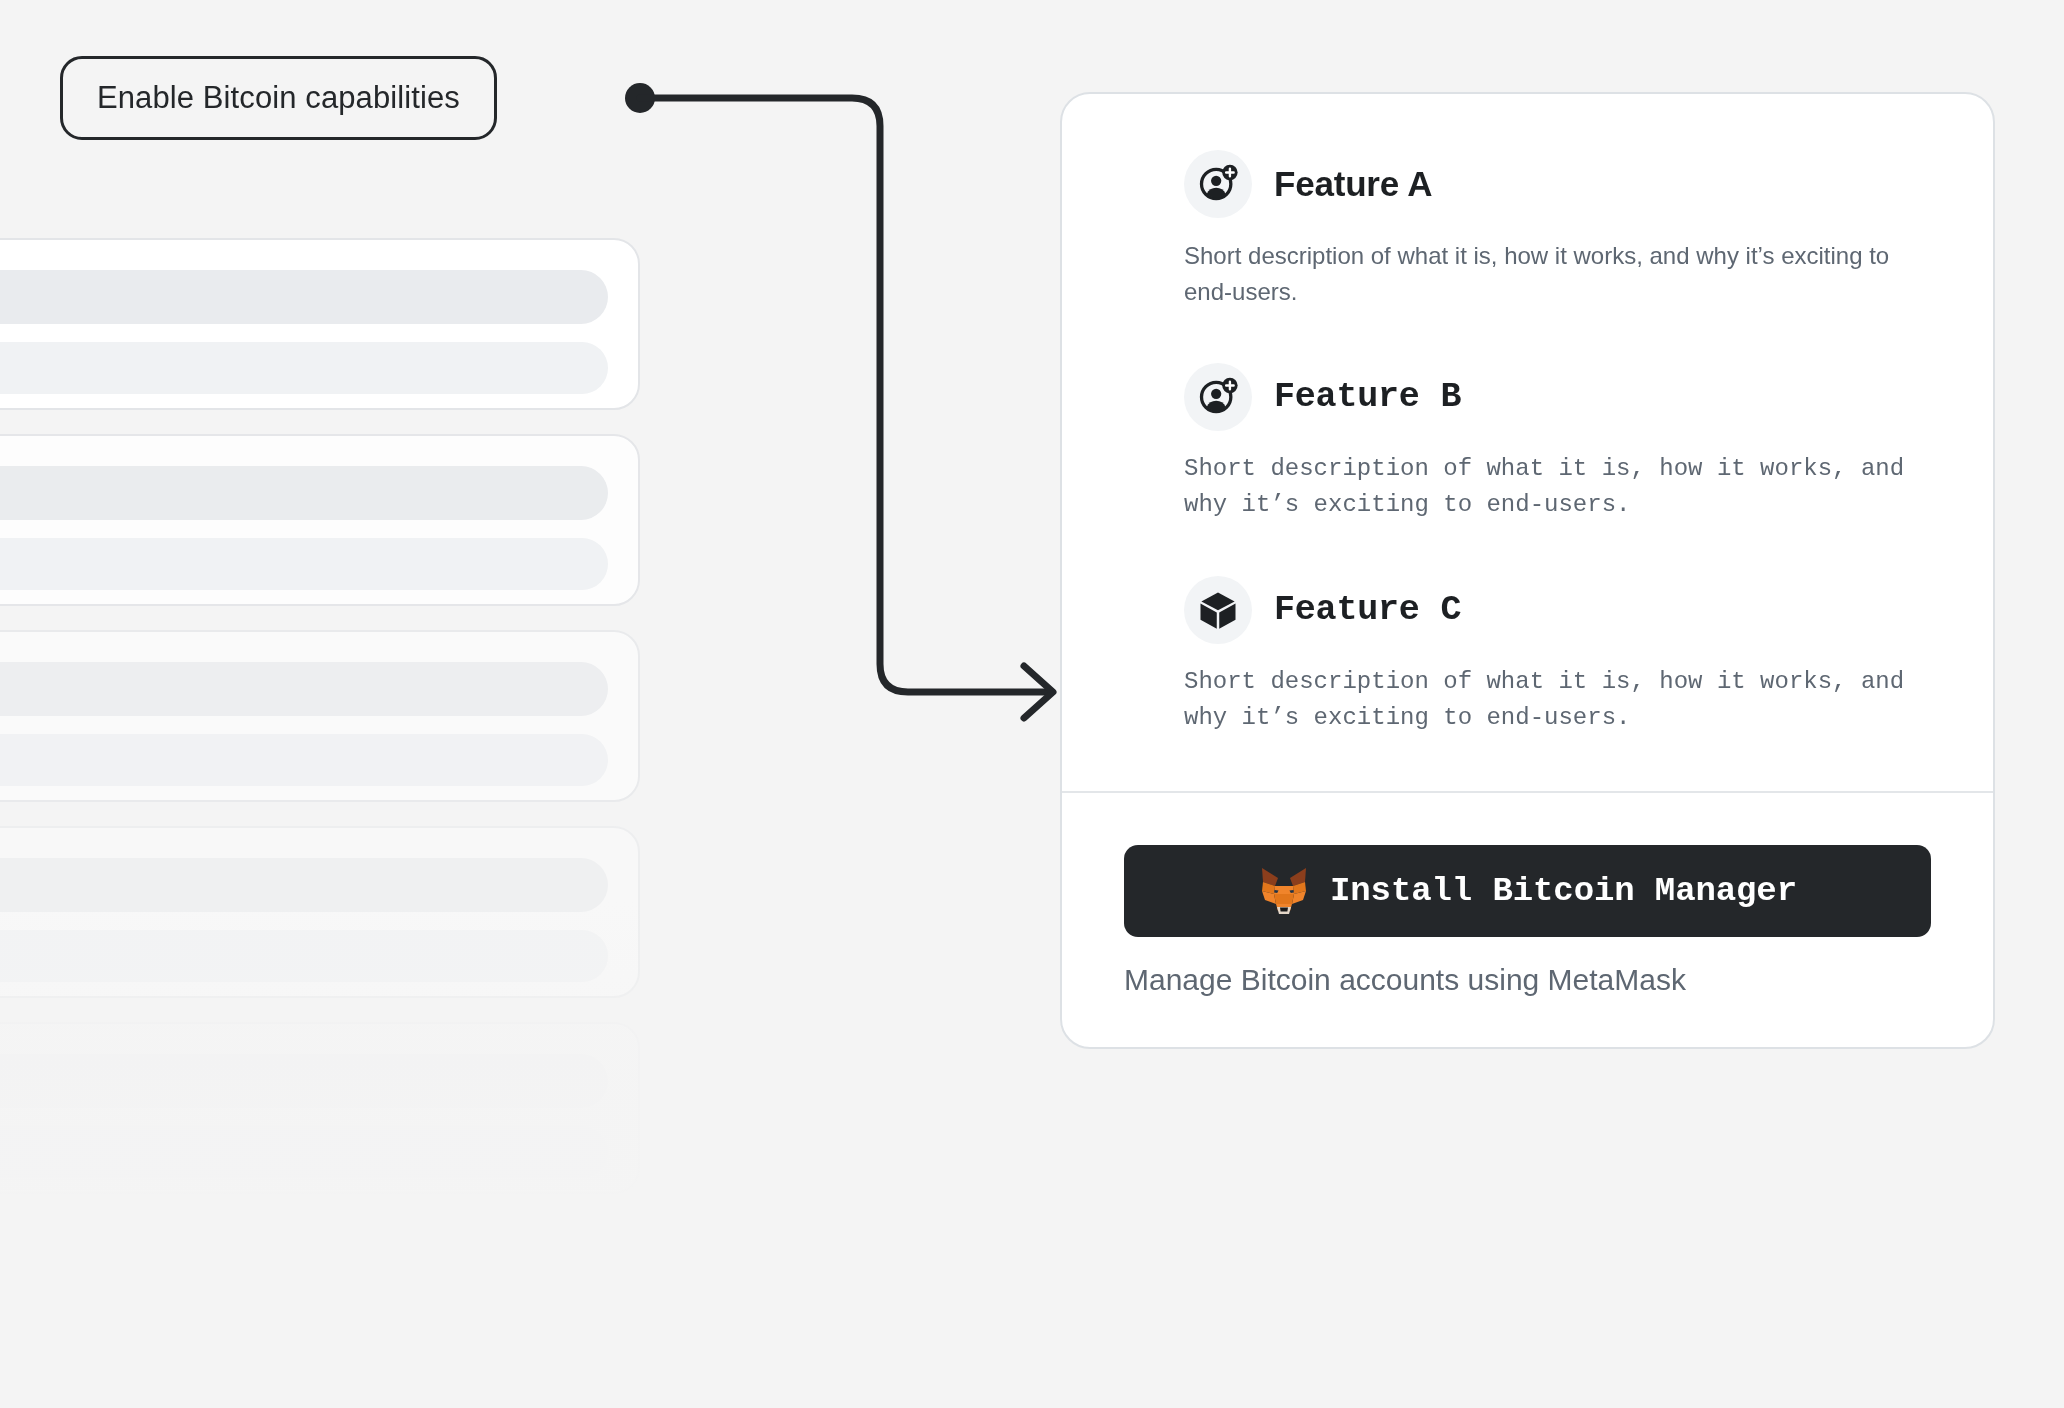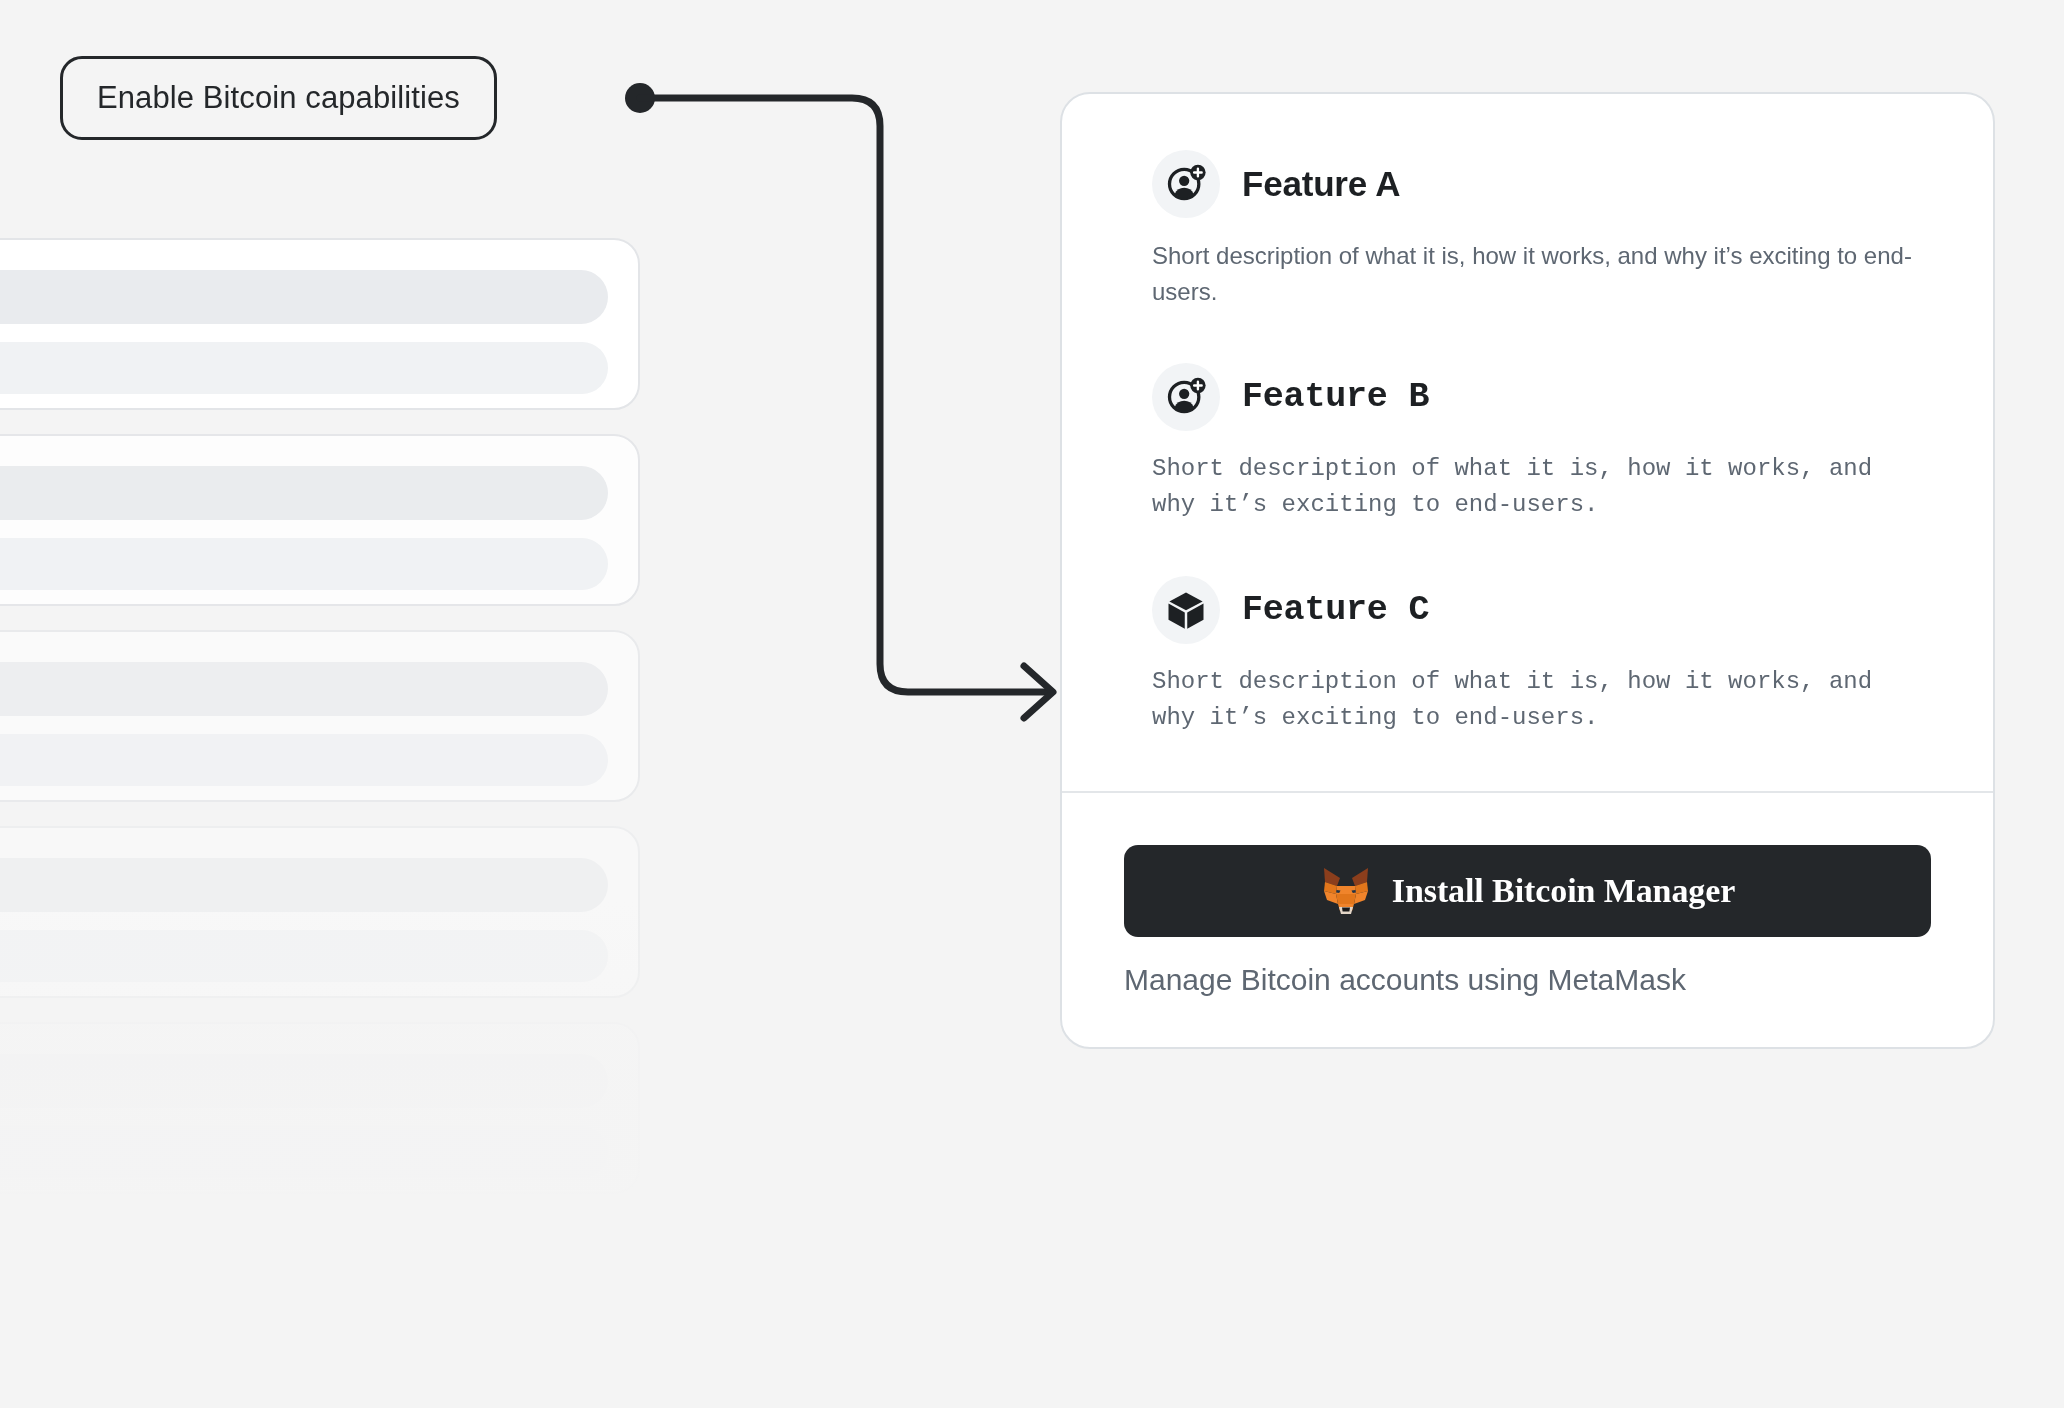--- a/index.html
+++ b/index.html
@@ -98,20 +98,21 @@
     top: 92px;
     width: 935px;
     box-sizing: border-box;
     background: #FFFFFF;
     border: 2px solid #DDE1E5;
     border-radius: 30px;
     overflow: hidden;
   }
   .feature-list {
     padding: 56px 62px 54px 90px;
+    margin-left: 32px;
   }
   .feature-item + .feature-item {
     margin-top: 52px;
     font-family: Liberation Mono, monospace;
   }
   .feature-head {
     display: flex;
     align-items: center;
     gap: 22px;
   }
@@ -149,21 +150,21 @@
     padding: 52px 62px 50px 62px;
   }
   .install-button {
     width: 100%;
     box-sizing: border-box;
     height: 92px;
     border: none;
     border-radius: 14px;
     background: #24272A;
     color: #FFFFFF;
-    font-family: Liberation Serif, serif;
+    font-family: Liberation Mono, monospace;
     font-size: 34px;
     font-weight: bold;
     letter-spacing: -0.1px;
     display: flex;
     align-items: center;
     justify-content: center;
     gap: 20px;
     cursor: pointer;
   }
   .fox-logo {

